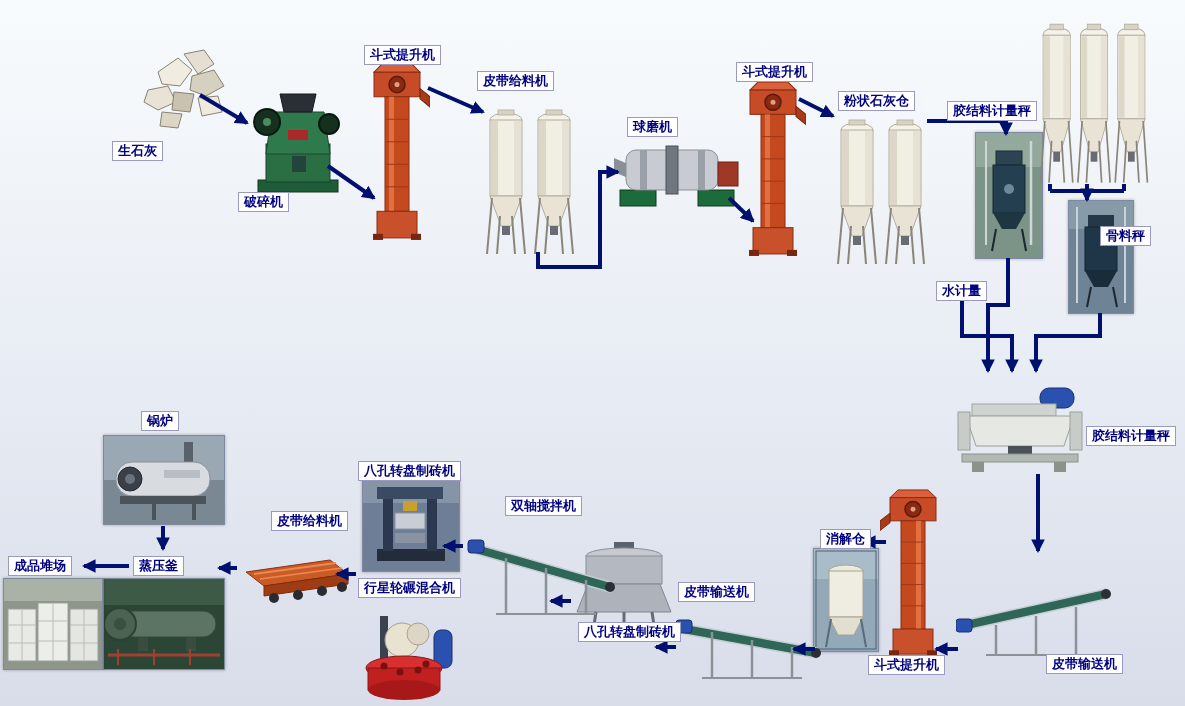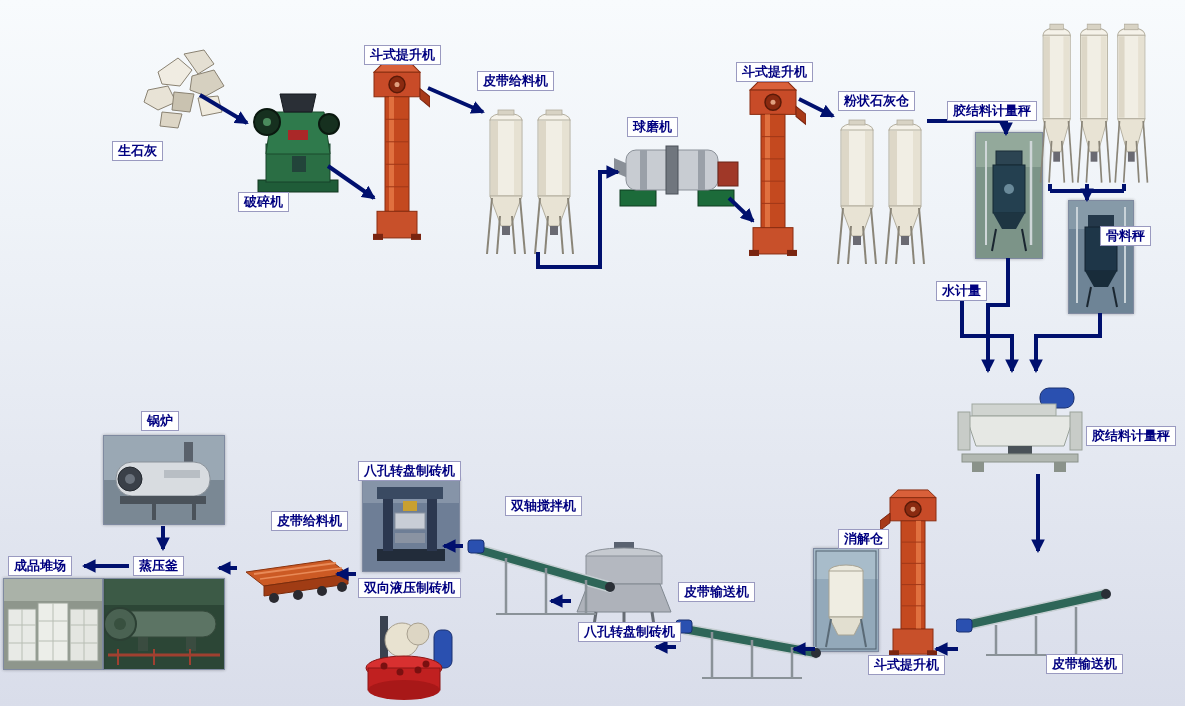--- a/index.html
+++ b/index.html
@@ -326,26 +326,26 @@
   <div class="lbl" style="left:238px;top:192px">破碎机</div>
   <div class="lbl" style="left:364px;top:45px">斗式提升机</div>
   <div class="lbl" style="left:477px;top:71px">皮带给料机</div>
   <div class="lbl" style="left:627px;top:117px">球磨机</div>
   <div class="lbl" style="left:736px;top:62px">斗式提升机</div>
   <div class="lbl" style="left:838px;top:91px">粉状石灰仓</div>
   <div class="lbl" style="left:947px;top:101px">胶结料计量秤</div>
   <div class="lbl" style="left:1100px;top:226px">骨料秤</div>
   <div class="lbl" style="left:936px;top:281px">水计量</div>
   <div class="lbl" style="left:1086px;top:426px">胶结料计量秤</div>
-  <div class="lbl" style="left:838px;top:529px">消解仓</div>
+  <div class="lbl" style="left:820px;top:529px">消解仓</div>
   <div class="lbl" style="left:868px;top:655px">斗式提升机</div>
   <div class="lbl" style="left:1046px;top:654px">皮带输送机</div>
   <div class="lbl" style="left:678px;top:582px">皮带输送机</div>
   <div class="lbl" style="left:578px;top:622px">八孔转盘制砖机</div>
   <div class="lbl" style="left:505px;top:496px">双轴搅拌机</div>
   <div class="lbl" style="left:358px;top:461px">八孔转盘制砖机</div>
-  <div class="lbl" style="left:358px;top:578px">双向液压制砖机</div>
+  <div class="lbl" style="left:358px;top:578px">行星轮碾混合机</div>
   <div class="lbl" style="left:271px;top:511px">皮带给料机</div>
   <div class="lbl" style="left:133px;top:556px">蒸压釜</div>
   <div class="lbl" style="left:141px;top:411px">锅炉</div>
   <div class="lbl" style="left:8px;top:556px">成品堆场</div>
 
 </div>
 
 </body></html>

